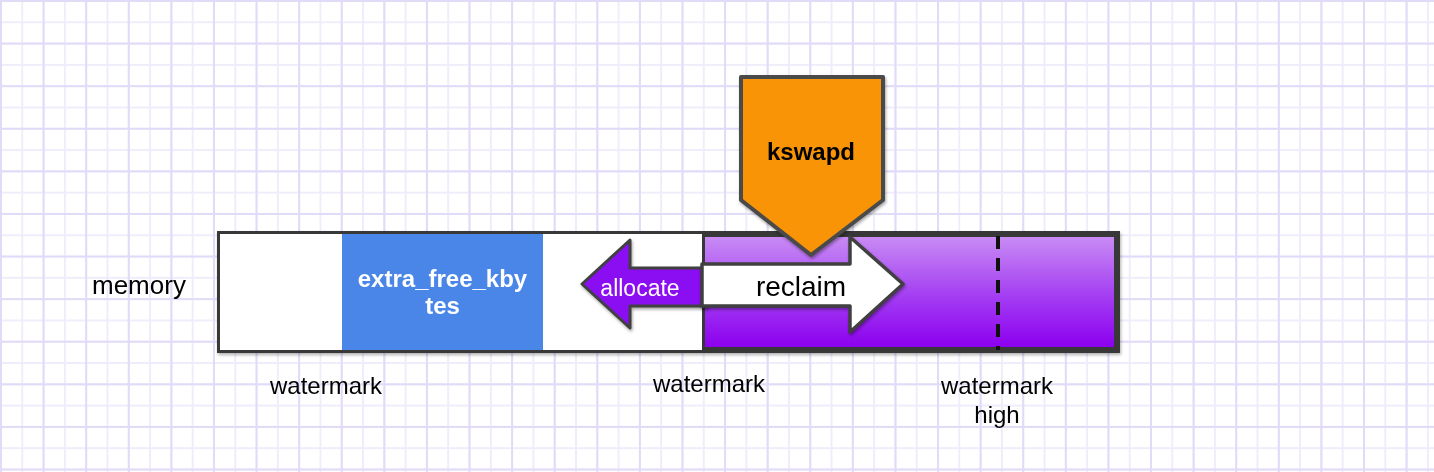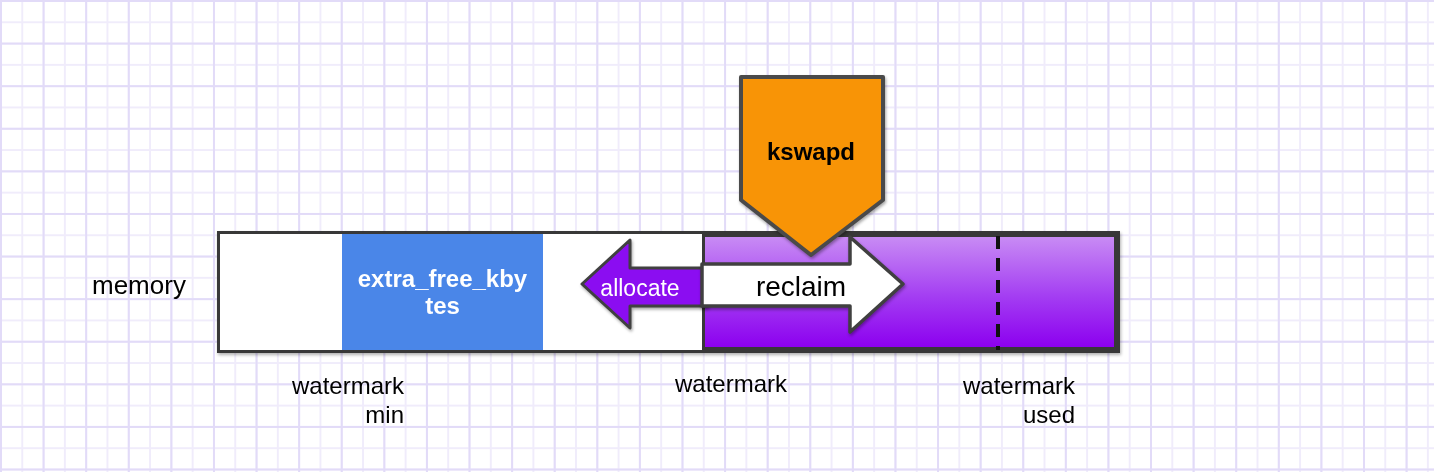--- a/index.html
+++ b/index.html
@@ -46,21 +46,21 @@
   }
   .shape-shadow { filter: drop-shadow(1.5px 2px 1.5px rgba(0,0,0,0.35)); }
 
   
   .label { position:absolute; color:#000000; }
   .memory-label   { left:92px;  top:270px; width:116px; text-align:left; font-size:26px; font-weight:normal; line-height:30px; }
   .used-label     { left:962px; top:266px; width:150px; text-align:right;  font-size:24px; font-weight:bold; color:#ffffff; line-height:30px; }
   .allocate-label { left:580px; top:274px; width:120px; text-align:center; font-size:23px; color:#ffffff; line-height:28px; }
   .reclaim-label  { left:726px; top:273px; width:150px; text-align:center; font-size:28px; color:#000000; line-height:28px; }
   .kswapd-label   { left:740px; top:137px; width:142px; text-align:center; font-size:24px; font-weight:bold; line-height:29px; }
-  .wm-label       { width:156px; text-align:right; font-size:24px; line-height:29px; }
+  .wm-label       { width:156px; text-align:center; font-size:24px; line-height:29px; }
   .wm-min  { left:248px; top:371px; }
   .wm-low  { left:631px; top:369px; }
   .wm-high { left:919px; top:371px; }
   .line { display:block; }
 </style>
 </head>
 <body>
 
 <div class="canvas">
 
@@ -85,25 +85,24 @@
   <div class="label allocate-label">allocate</div>
 
   <div class="label reclaim-label">reclaim</div>
 
   <div class="label kswapd-label">
     <span class="line">kswapd</span>
   </div>
 
   <div class="label wm-label wm-min">
     <span class="line">watermark</span>
-    <span class="line">min</span>
   </div>
 
   <div class="label wm-label wm-low">
     <span class="line">watermark</span>
   </div>
 
   <div class="label wm-label wm-high">
     <span class="line">watermark</span>
-    <span class="line">used</span>
+    <span class="line">high</span>
   </div>
 
 </div>
 
 </body></html>

